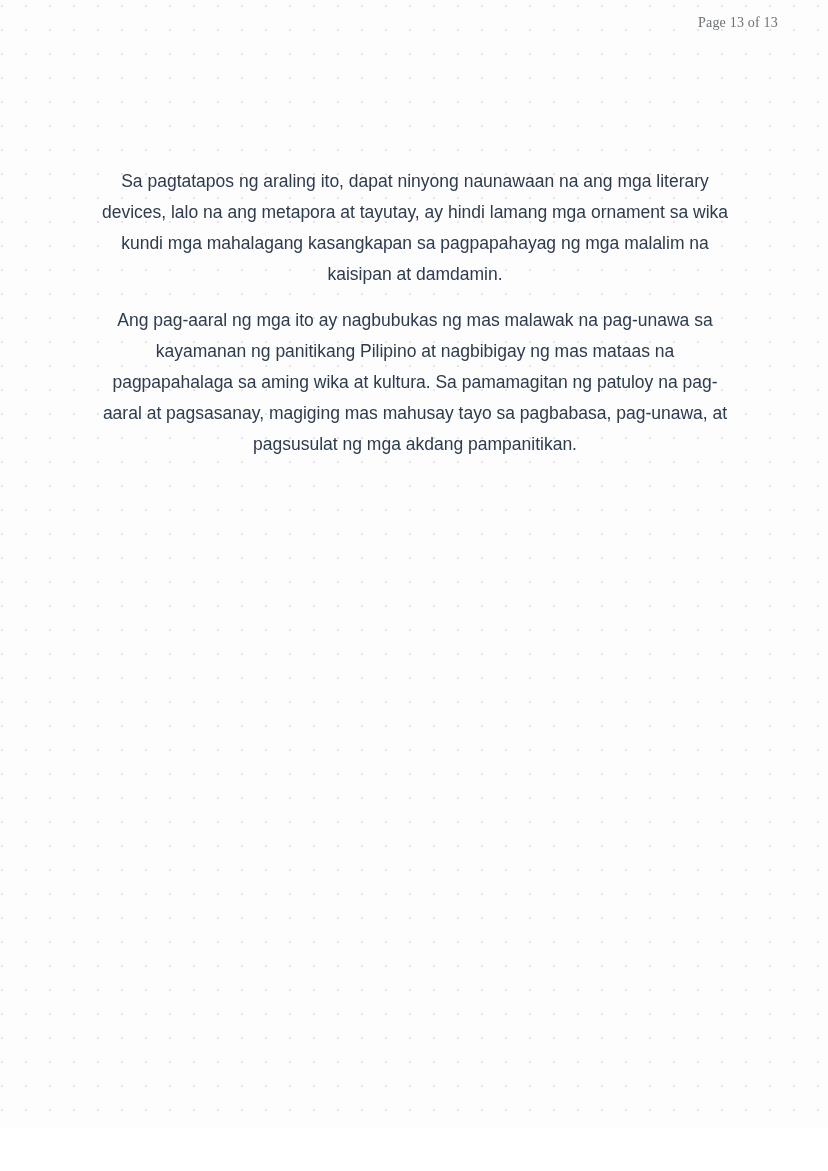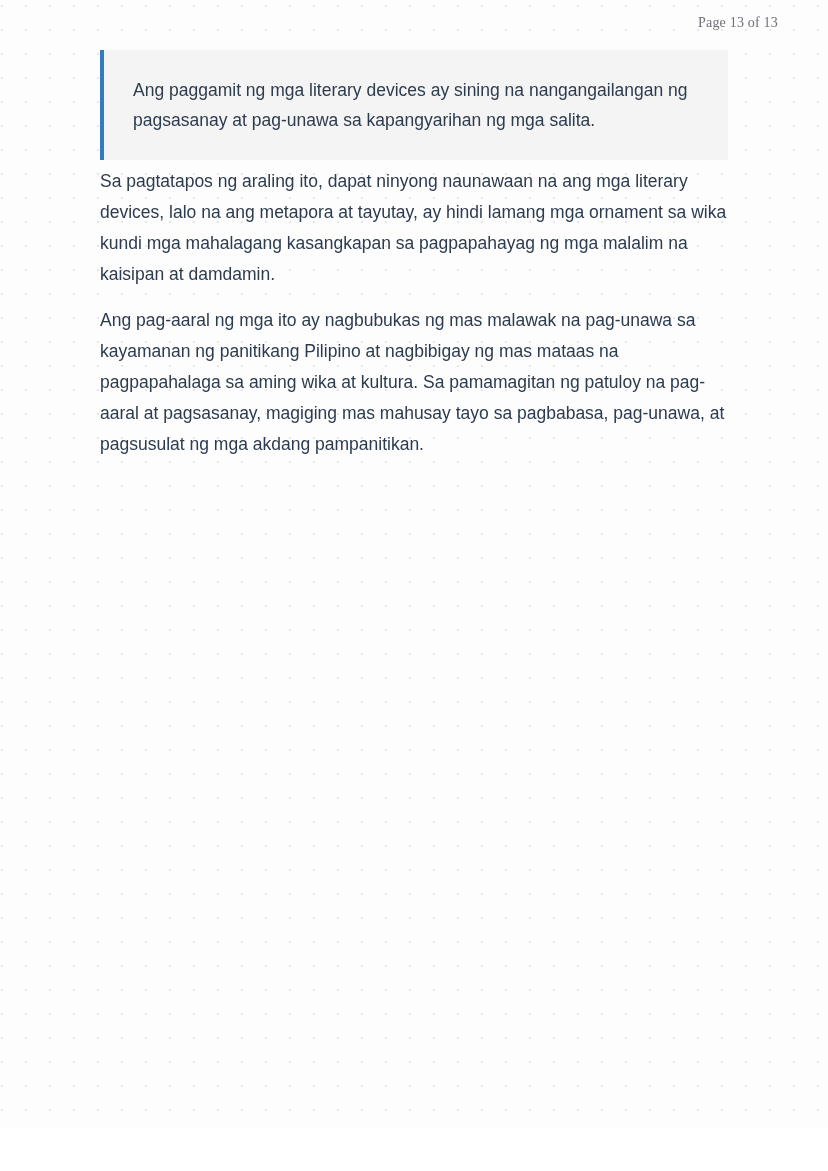--- a/index.html
+++ b/index.html
@@ -50,42 +50,40 @@
     position: absolute;
     left: 100px;
     top: 166px;
     width: 630px;
   }
   .body-para {
     margin: 0 0 15px 0;
     font-size: 17.5px;
     line-height: 31px;
     color: #2d3b4e;
+    text-align: center;
   }
   .footer-brand {
     position: absolute;
     bottom: 13px;
     left: 0;
     width: 100%;
     text-align: center;
     font-size: 16.5px;
     color: #9b9fa4;
     letter-spacing: 0.3px;
   }
 </style>
 </head>
 <body>
 
 <div class="page">
 
   <div class="page-indicator">Page 13 of 13</div>
 
-  <div class="callout">
-    <div class="callout-text">Ang paggamit ng mga literary devices ay sining na nangangailangan ng pagsasanay at pag-unawa sa kapangyarihan ng mga salita.</div>
-  </div>
 
   <div class="body-copy">
     <p class="body-para">Sa pagtatapos ng araling ito, dapat ninyong naunawaan na ang mga literary devices, lalo na ang metapora at tayutay, ay hindi lamang mga ornament sa wika kundi mga mahalagang kasangkapan sa pagpapahayag ng mga malalim na kaisipan at damdamin.</p>
     <p class="body-para">Ang pag-aaral ng mga ito ay nagbubukas ng mas malawak na pag-unawa sa kayamanan ng panitikang Pilipino at nagbibigay ng mas mataas na pagpapahalaga sa aming wika at kultura. Sa pamamagitan ng patuloy na pag-aaral at pagsasanay, magiging mas mahusay tayo sa pagbabasa, pag-unawa, at pagsusulat ng mga akdang pampanitikan.</p>
   </div>
 
 
 </div>
 
 </body></html>

